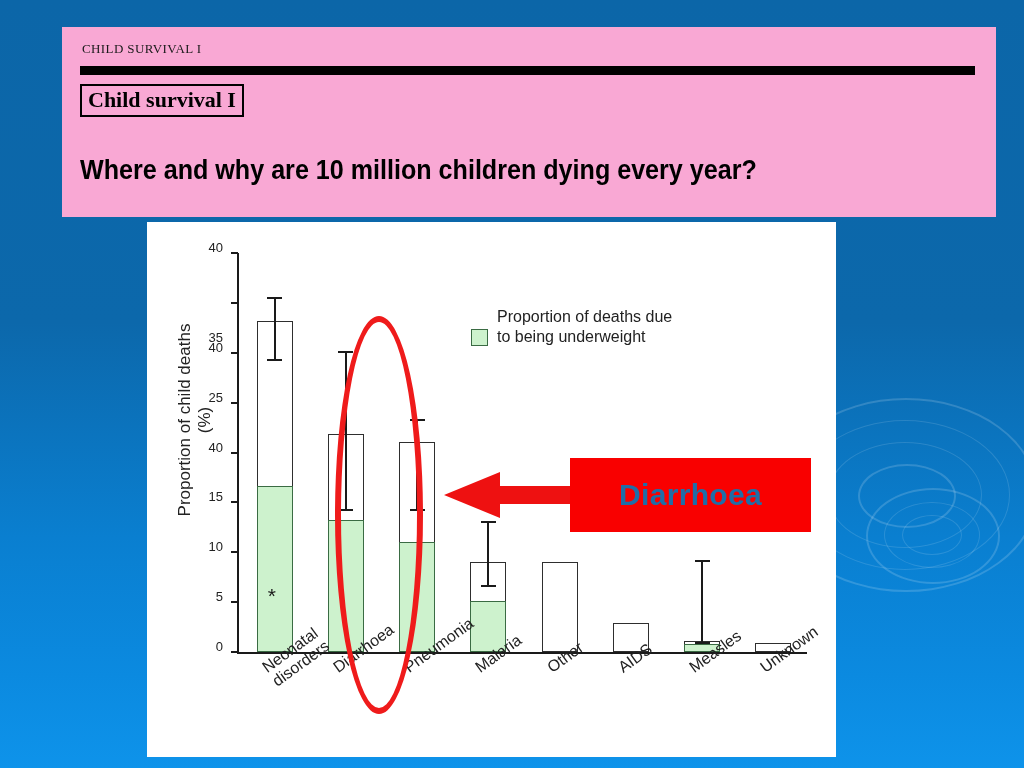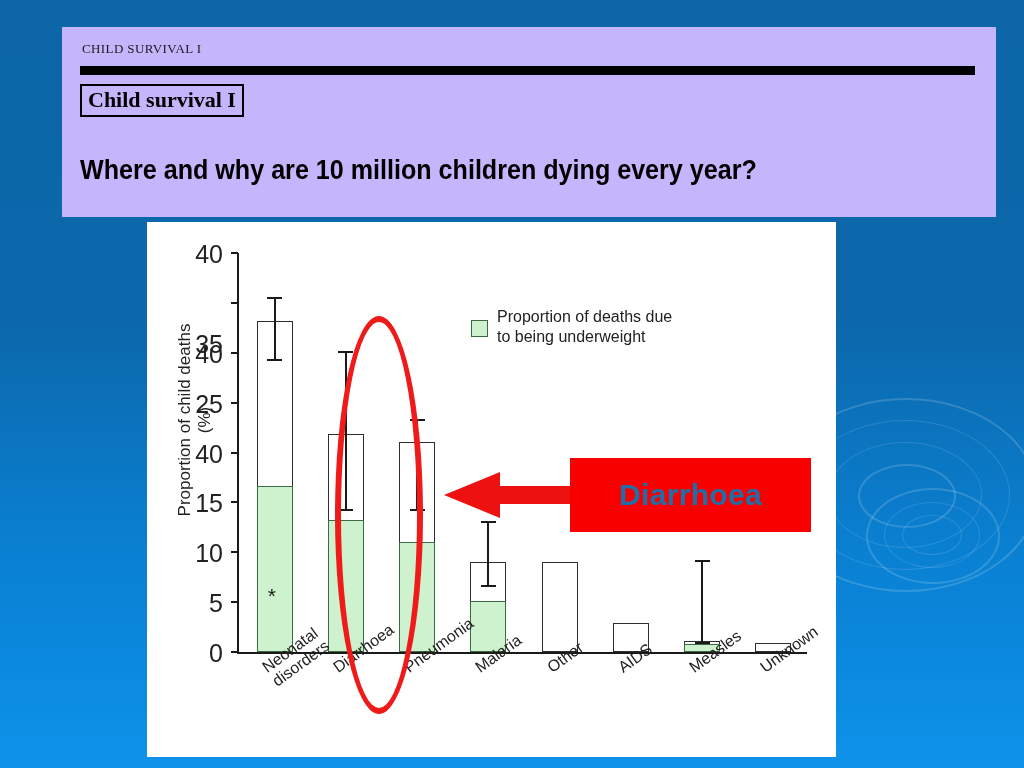--- a/index.html
+++ b/index.html
@@ -19,21 +19,21 @@
     border:2px solid rgba(255,255,255,0.16);
     pointer-events:none;
   }
   .ripple.thin{border-width:1px;border-color:rgba(255,255,255,0.13);}
   .rip-grp1{position:absolute;right:-10px;bottom:110px;width:260px;height:260px;}
   .rip-grp2{position:absolute;right:28px;bottom:150px;width:130px;height:130px;}
 
   
   #header-card{
     position:absolute;left:62px;top:27px;width:934px;height:190px;
-    background:#c4b5fd;
+    background:#f9a8d4;
     text-align:right;
   }
   #kicker{
     position:absolute;left:20px;top:14px;
     font-family:"Liberation Serif",serif;
     font-size:13px;letter-spacing:.4px;color:#1a1a1a;
   }
   #rule-bar{
     position:absolute;left:18px;top:39px;width:895px;height:9px;background:#000;
   }
@@ -56,21 +56,21 @@
     position:absolute;left:147px;top:222px;width:689px;height:535px;
     background:#ffffff;
   }
   #plot{
     position:absolute;left:0;top:0;width:689px;height:535px;
   }
   .axis-line{position:absolute;background:#1a1a1a;}
   .tick{position:absolute;background:#1a1a1a;height:2px;width:7px;}
   .ytick-label{
     position:absolute;text-align:right;width:34px;
-    font-size:25px;color:#222;font-family:"Liberation Sans",sans-serif;
+    font-size:13px;color:#222;font-family:"Liberation Sans",sans-serif;
   }
   #ylabel{
     position:absolute;left:-62px;top:178px;width:220px;
     transform:rotate(-90deg);transform-origin:center center;
     text-align:center;font-size:17px;color:#222;
   }
   #xlabel{
     position:absolute;left:200px;top:495px;width:320px;text-align:center;
     font-size:17px;color:#222;
   }
@@ -82,21 +82,21 @@
   }
   .err-v{position:absolute;width:2px;background:#1a1a1a;}
   .err-cap{position:absolute;height:2px;width:15px;background:#1a1a1a;}
   .xcat{
     position:absolute;font-size:16px;color:#222;white-space:pre;
     transform:rotate(-36deg);transform-origin:left top;line-height:1.08;
   }
   #star{position:absolute;font-size:21px;color:#1a1a1a;}
 
   
-  #legend{position:absolute;left:324px;top:85px;display:flex;gap:9px;align-items:center;}
+  #legend{position:absolute;left:324px;top:85px;display:flex;gap:9px;align-items:flex-end;}
   #legend-swatch{width:15px;height:15px;background:#cdf2cd;border:1.6px solid #3a6b43;margin-top:3px;flex:none;}
   #legend-text{font-size:16px;color:#222;line-height:1.22;white-space:pre-line;}
 
   
   #ellipse{
     position:absolute;left:335px;top:316px;width:76px;height:386px;
     border:6px solid #ef1b1b;border-radius:50%;
   }
 
   

